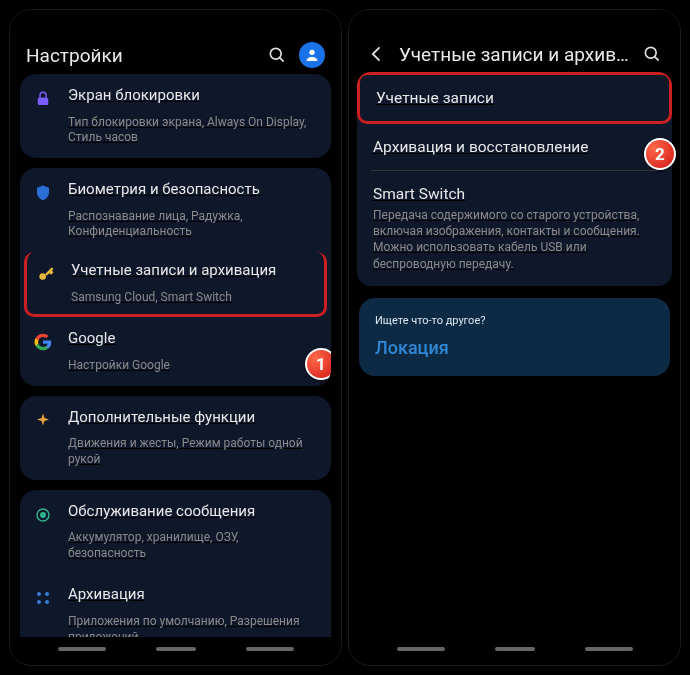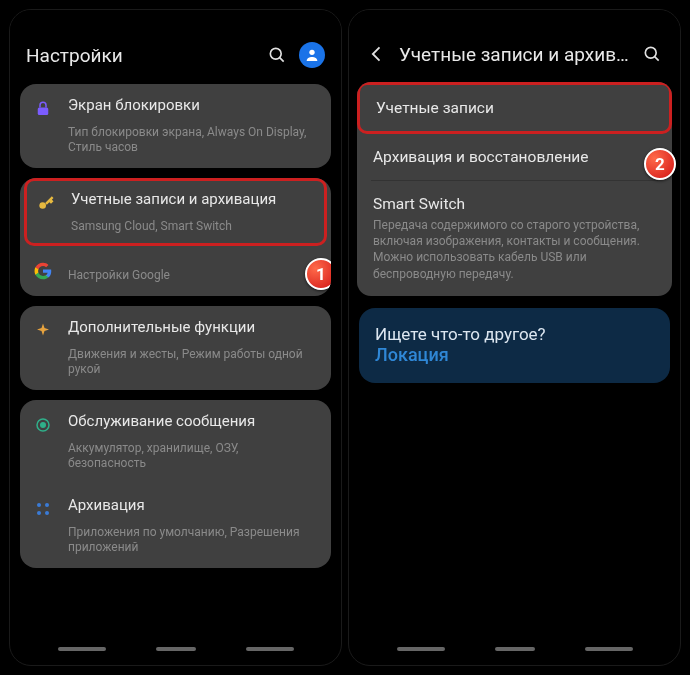--- a/index.html
+++ b/index.html
@@ -29,44 +29,45 @@
     flex-direction: column;
     position: relative;
   }
   .statusbar {
     height: 20px;
     background: #000;
   }
   .appbar {
     display: flex;
     align-items: center;
-    padding: 12px 16px 16px 16px;
+    padding: 12px 16px 6px 16px;
     color: #e8e8e8;
     gap: 10px;
   }
   .appbar .title {
     font-size: 19px;
     font-weight: 400;
     flex: 1;
     white-space: nowrap;
     overflow: hidden;
     text-overflow: ellipsis;
   }
   .icon-btn { width: 24px; height: 24px; display:flex; align-items:center; justify-content:center; }
   .avatar {
     width: 26px; height: 26px; border-radius: 50%;
     background: #1a73e8;
     display:flex; align-items:center; justify-content:center;
   }
   .content { flex:1; overflow:hidden; padding: 0 10px 0 10px; }
   .card {
-    background: #404040;
+    background: #0f172a;
     border-radius: 16px;
     margin-bottom: 10px;
     overflow: hidden;
+    text-decoration: underline;
   }
   .row {
     display:flex;
     align-items:flex-start;
     padding: 12px 14px 12px 12px;
     gap: 14px;
     position: relative;
   }
   .row + .row { border-top: none; }
   .row .ico {
@@ -90,21 +91,21 @@
   }
   .list2 .item .ttl { font-size:15.5px; }
   .list2 .item .sub { color:#8a8a8a; font-size:12px; line-height:1.35; margin-top:4px; }
   .list2 .sep { height:1px; background:#333; margin: 0 14px; }
   .promo {
     background: #0d2a45;
     border-radius: 16px;
     margin: 12px 10px 0 10px;
     padding: 16px 16px 18px 16px;
   }
-  .promo .q { color:#dce6f0; font-size:17px; }
+  .promo .q { color:#dce6f0; font-size:11px; margin-bottom:10px; }
   .promo .link { color:#2f87d6; font-size:18px; font-weight:500; }
   .badge {
     position:absolute;
     width:32px; height:32px; border-radius:50%;
     background: radial-gradient(circle at 30% 30%, #ff6a4a, #d11414);
     border:2px solid #fff;
     color:#fff; font-weight:700;
     display:flex; align-items:center; justify-content:center;
     font-size:17px;
     box-shadow: 0 1px 3px rgba(0,0,0,.6);
@@ -160,20 +161,31 @@
               </svg>
           </span>
           <div class="txt">
             <div class="ttl">Экран блокировки</div>
             <div class="sub">Тип блокировки экрана, Always On Display, Стиль часов</div>
           </div>
         </div>
       </div>
 
       <div class="card" style="position:relative;">
+        <div class="row">
+          <span class="ico">
+            <svg width="18" height="18" viewBox="0 0 24 24" fill="#2b6fd6">
+                <path d="M12 2l8 3v6c0 5-3.5 9-8 11-4.5-2-8-6-8-11V5l8-3z"></path>
+              </svg>
+          </span>
+          <div class="txt">
+            <div class="ttl">Биометрия и безопасность</div>
+            <div class="sub">Распознавание лица, Радужка, Конфиденциальность</div>
+          </div>
+        </div>
         <div class="row highlight">
           <span class="ico">
             <svg width="20" height="20" viewBox="0 0 24 24" fill="#e7b93f">
                 <circle cx="8" cy="15" r="4"></circle>
                 <path d="M11 12l8-8 2 2-2 2 2 2-3 3-2-2-3 3" fill="#e7b93f"></path>
               </svg>
           </span>
           <div class="txt">
             <div class="ttl">Учетные записи и архивация</div>
             <div class="sub">Samsung Cloud, Smart Switch</div>
@@ -182,20 +194,21 @@
         <div class="row">
           <span class="ico">
             <svg width="18" height="18" viewBox="0 0 24 24">
                 <path fill="#4285F4" d="M23 12.2c0-.8-.1-1.5-.2-2.2H12v4.2h6.2c-.3 1.4-1.1 2.6-2.3 3.4v2.8h3.7C21.8 18.4 23 15.6 23 12.2z"></path>
                 <path fill="#34A853" d="M12 23c3 0 5.5-1 7.3-2.7l-3.7-2.8c-1 .7-2.3 1.1-3.7 1.1-2.8 0-5.2-1.9-6.1-4.5H1.9v2.9C3.8 20.6 7.6 23 12 23z"></path>
                 <path fill="#FBBC05" d="M5.9 14.1c-.2-.7-.4-1.4-.4-2.1s.1-1.5.4-2.1V7H1.9C1.1 8.6.7 10.3.7 12s.4 3.4 1.2 5l4-2.9z"></path>
                 <path fill="#EA4335" d="M12 5.4c1.6 0 3 .6 4.2 1.6l3.1-3.1C17.5 2.1 15 1 12 1 7.6 1 3.8 3.4 1.9 7l4 2.9C6.8 7.3 9.2 5.4 12 5.4z"></path>
               </svg>
           </span>
           <div class="txt">
+            <div class="ttl">Google</div>
             <div class="sub">Настройки Google</div>
           </div>
         </div>
         <div class="badge" style="right:-6px; bottom:6px;">1</div>
       </div>
 
       <div class="card">
         <div class="row">
           <span class="ico">
             <svg width="18" height="18" viewBox="0 0 24 24" fill="#e7a33f">

